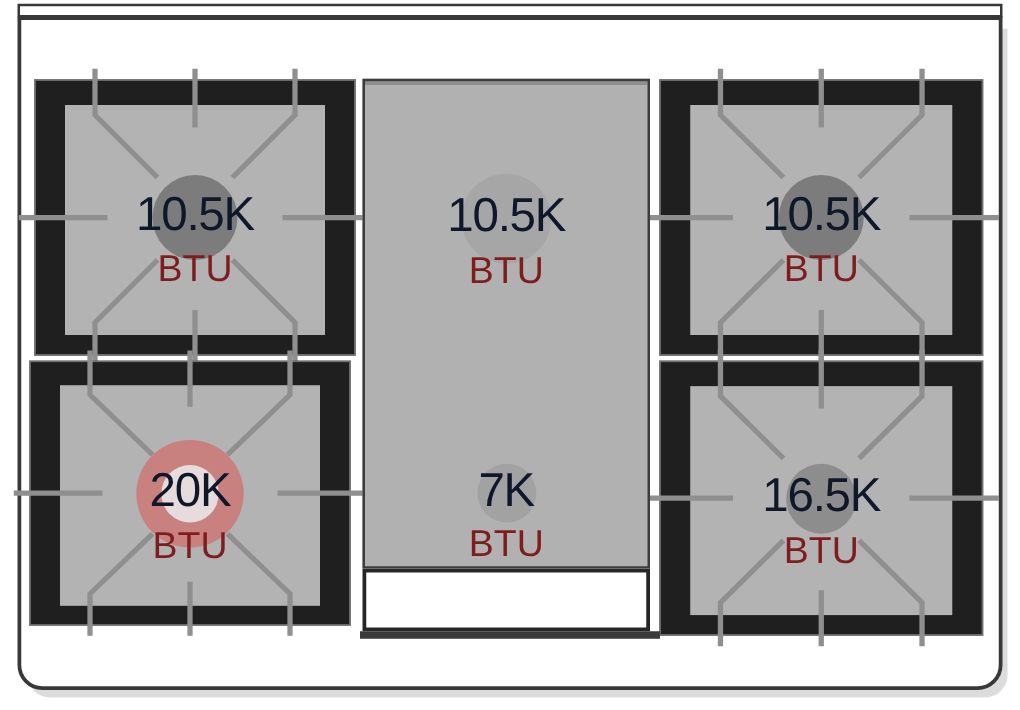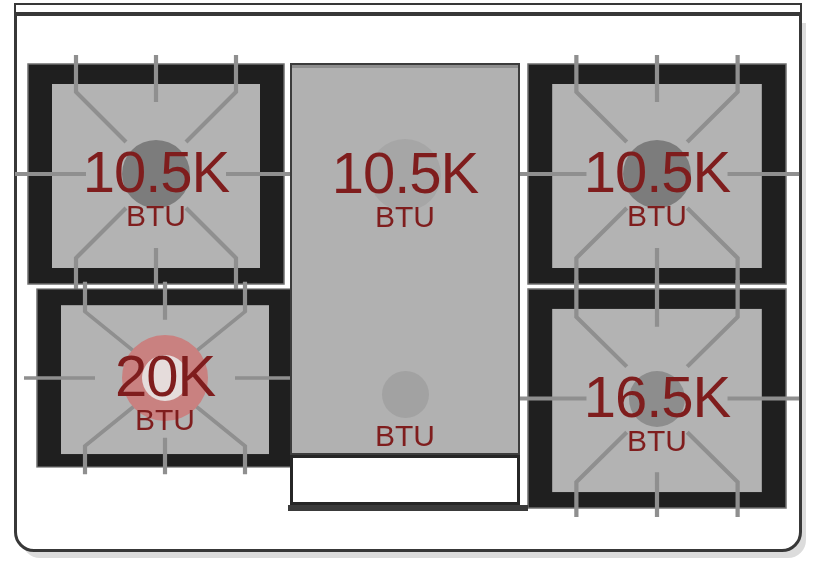--- a/index.html
+++ b/index.html
@@ -22,21 +22,21 @@
     position: absolute; left: 14px; top: 13px; width: 788px; height: 539px;
     background: #fff; border: 3px solid #383838;
     border-radius: 0 0 20px 20px;
     box-shadow: 6px 8px 0 -2px #dcdcdc;
   }
 
   
   .burner { position: absolute; }
   .burner-tl { left: 28px;  top: 64px;  width: 256px; height: 220px; }
   .burner-tr { left: 528px; top: 64px;  width: 258px; height: 220px; }
-  .burner-bl { left: 37px;  top: 289px; width: 256px; height: 178px; }
+  .burner-bl { left: 24px;  top: 289px; width: 256px; height: 211px; }
   .burner-br { left: 528px; top: 289px; width: 258px; height: 219px; }
 
   svg.grate { position: absolute; left: 0; top: 0; width: 100%; height: 100%; overflow: visible; }
   .gb { fill: #1f1f1f; stroke: #6f6f6f; stroke-width: 1.5; }
   .gi { fill: #b3b3b3; }
   .gl { fill: none; stroke: #8f8f8f; stroke-width: 4.2; }
 
   
   .flame {
     position: absolute; border-radius: 50%;
@@ -48,22 +48,22 @@
   .d72 { width: 72px; height: 72px; }
   .flame-inner {
     position: absolute; border-radius: 50%;
     left: 50%; top: 50%; transform: translate(-50%, -50%);
     width: 46px; height: 46px;
   }
 
   
   .value {
     position: absolute; left: 0; right: 0; top: calc(50% - 31px);
-    text-align: center; font-size: 58px; line-height: 58px;
-    letter-spacing: -1px; color: #7f1d1d; white-space: nowrap;
+    text-align: center; font-size: 38px; line-height: 58px;
+    letter-spacing: -1px; color: #0f172a; white-space: nowrap;
   }
   .unit {
     position: absolute; left: 0; right: 0; top: calc(50% + 27px);
     text-align: center; font-size: 30px; line-height: 30px; color: #7f1d1d;
   }
 
   
   .griddle {
     position: absolute; left: 290px; top: 63px; width: 230px; height: 392px;
     background: #b1b1b1; border: 2px solid #3c3c3c;
@@ -144,19 +144,20 @@
     <div class="unit">BTU</div>
   </div>
 
   <div class="griddle">
     <div class="gz-top">
       <div class="flame d72" style="background-color: rgb(166, 166, 166);"></div>
       <div class="value">10.5K</div>
       <div class="unit">BTU</div>
     </div>
     <div class="flame-mb" style="background-color: rgb(162, 162, 162);"></div>
+    <div class="value value-mb">7K</div>
     <div class="unit unit-mb">BTU</div>
   </div>
 
   <div class="drawer"></div>
   <div class="drawer-shadow"></div>
 
 </div>
 
 </body></html>

